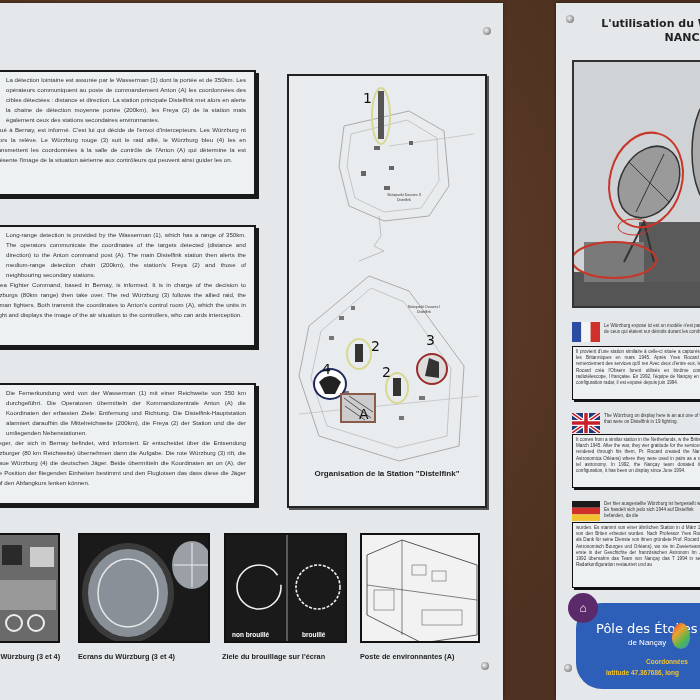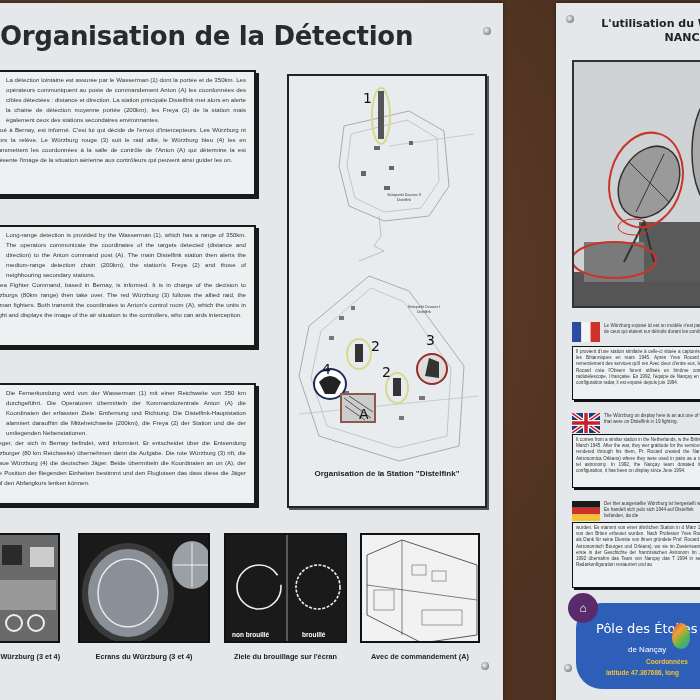--- a/index.html
+++ b/index.html
@@ -54,21 +54,21 @@
     position: absolute; left: 0; right: 0; bottom: 28px; text-align: center;
     font-size: 8px; font-weight: bold; color: #222;
   }
   .map-num { position: absolute; font-size: 14px; color: #111; font-family: "DejaVu Sans", sans-serif; }
 
   .photo {
     position: absolute; top: 530px; height: 110px; border: 2px solid #111; background: #222; overflow: hidden;
   }
   .photo-caption {
     position: absolute; top: 649px; font-size: 7.3px; font-weight: bold; color: #222;
-    text-align: center; white-space: nowrap;
+    white-space: nowrap;
   }
 
   
   .r-title {
     position: absolute; right: -4px; font-weight: bold; color: #222; white-space: nowrap;
     font-family: "DejaVu Sans", sans-serif;
   }
   #r-photo {
     position: absolute; left: 16px; top: 57px; width: 140px; height: 248px;
     border: 2px solid #333; background: #cfd3d5; overflow: hidden;
@@ -91,21 +91,20 @@
     background: #5b2a6b; color: #fff; font-size: 12px; text-align: center; line-height: 30px;
   }
 </style>
 </head>
 <body>
 
 <div class="board" id="left-board">
   <div class="screw" style="right:12px; top:24px;"></div>
   <div class="screw" style="right:14px; bottom:30px;"></div>
 
-  <div class="main-title">Organisation de la Détection</div>
 
   <div class="text-box" id="box-fr">
     <p class="lead">La détection lointaine est assurée par le Wasserman (1) dont la portée et de 350km. Les opérateurs communiquent au poste de commandement Anton (A) les coordonnées des cibles détectées : distance et direction. La station principale Distelfink met alors en alerte la chaine de détection moyenne portée (200km), les Freya (2) de la station mais également ceux des stations secondaires environnantes.</p>
     <p class="rest">situé à Bernay, est informé. C'est lui qui décide de l'envoi d'intercepteurs. Les Würzburg nt alors la relève. Le Würzburg rouge (3) suit le raid allié, le Würzburg bleu (4) les en transmettent les coordonnées à la salle de contrôle de l'Anton (A) qui détermine la est présente l'image de la situation aérienne aux contrôleurs qui peuvent ainsi guider les on.</p>
   </div>
 
   <div class="text-box" id="box-en">
     <p class="lead">Long-range detection is provided by the Wasserman (1), which has a range of 350km. The operators communicate the coordinates of the targets detected (distance and direction) to the Anton command post (A). The main Distelfink station then alerts the medium-range detection chain (200km), the station's Freya (2) and those of neighbouring secondary stations.</p>
     <p class="rest">Area Fighter Command, based in Bernay, is informed. It is in charge of the decision to ürzburgs (80km range) then take over. The red Würzburg (3) follows the allied raid, the erman fighters. Both transmit the coordinates to Anton's control room (A), which the units in flight and displays the image of the air situation to the controllers, who can ards interception.</p>
   </div>
@@ -218,21 +217,21 @@
       <line x1="40" y1="5" x2="40" y2="100" stroke="#333" stroke-width="0.6"></line>
       <line x1="5" y1="50" x2="115" y2="65" stroke="#333" stroke-width="0.6"></line>
       <g stroke="#444" stroke-width="0.5" fill="none">
         <rect x="12" y="55" width="20" height="20"></rect>
           <rect x="50" y="30" width="14" height="10"></rect>
         <rect x="70" y="36" width="14" height="10"></rect>
           <rect x="60" y="75" width="40" height="15"></rect>
       </g>
     </svg>
   </div>
-  <div class="photo-caption" style="left:366px; width:120px;">Avec de commandement (A)</div>
+  <div class="photo-caption" style="left:366px; width:120px;">Poste de environnantes (A)</div>
 </div>
 
 <div class="board" id="right-board">
   <div class="screw" style="left:10px; top:12px;"></div>
   <div class="screw" style="left:8px; bottom:28px;"></div>
 
   <div class="r-title" style="top:14px; font-size:11px;">L'utilisation du W</div>
   <div class="r-title" style="top:28px; font-size:11px; right:-2px;">NANCA</div>
 
   <div id="r-photo">
@@ -279,19 +278,19 @@
         <rect width="28" height="6.7" fill="#1a1a1a"></rect>
         <rect y="6.7" width="28" height="6.7" fill="#d0302a"></rect>
         <rect y="13.4" width="28" height="6.6" fill="#f2c230"></rect>
       </svg>
   </div>
   <div class="r-intro" style="top:498px;">Der hier ausgestellte Würzburg ist hergestellt wurde. Es handelt sich jedo sich 1944 auf Distelfink befanden, da die</div>
   <div class="r-text" style="top:519px; height:66px;">wurden. Es stammt von einer ähnlichen Station in d März 1945 von den Briten erbeutet wurden. Nach Professor Yves Rocard als Dank für seine Dienste von ihnen gründete Prof. Rocard das Astronomisch Bourges und Orléans), wo sie im Zweierteam als erste in der Geschichte der französischen Astronom Im Jahr 1992 übernahm das Team von Nançay das T 1994 in seiner Radarkonfiguration restauriert und au</div>
 
   <div id="pole-banner">
     <div style="position:absolute; left:20px; top:18px; color:#fff; font-size:13px; font-family:'DejaVu Sans', sans-serif;">Pôle des Étoiles</div>
-    <div style="position:absolute; left:52px; top:35px; color:#fff; font-size:8px;margin-top:7px;">de Nançay</div>
+    <div style="position:absolute; left:52px; top:35px; color:#fff; font-size:8px;">de Nançay</div>
     <div style="position:absolute; left:96px; top:20px; width:18px; height:26px; border-radius:50% 50% 50% 50% / 60% 60% 40% 40%; background:linear-gradient(135deg,#e23b3b,#f0a030,#4fb84f,#3a8ad8);"></div>
     <div style="position:absolute; left:70px; top:55px; color:#f2c230; font-size:6.5px; font-weight:bold;">Coordonnées</div>
     <div style="position:absolute; left:30px; top:66px; color:#f2c230; font-size:6.5px; font-weight:bold; white-space:nowrap;">latitude 47.367686, long</div>
   </div>
   <div id="pole-logo">⌂</div>
 </div>
 
 </body></html>

